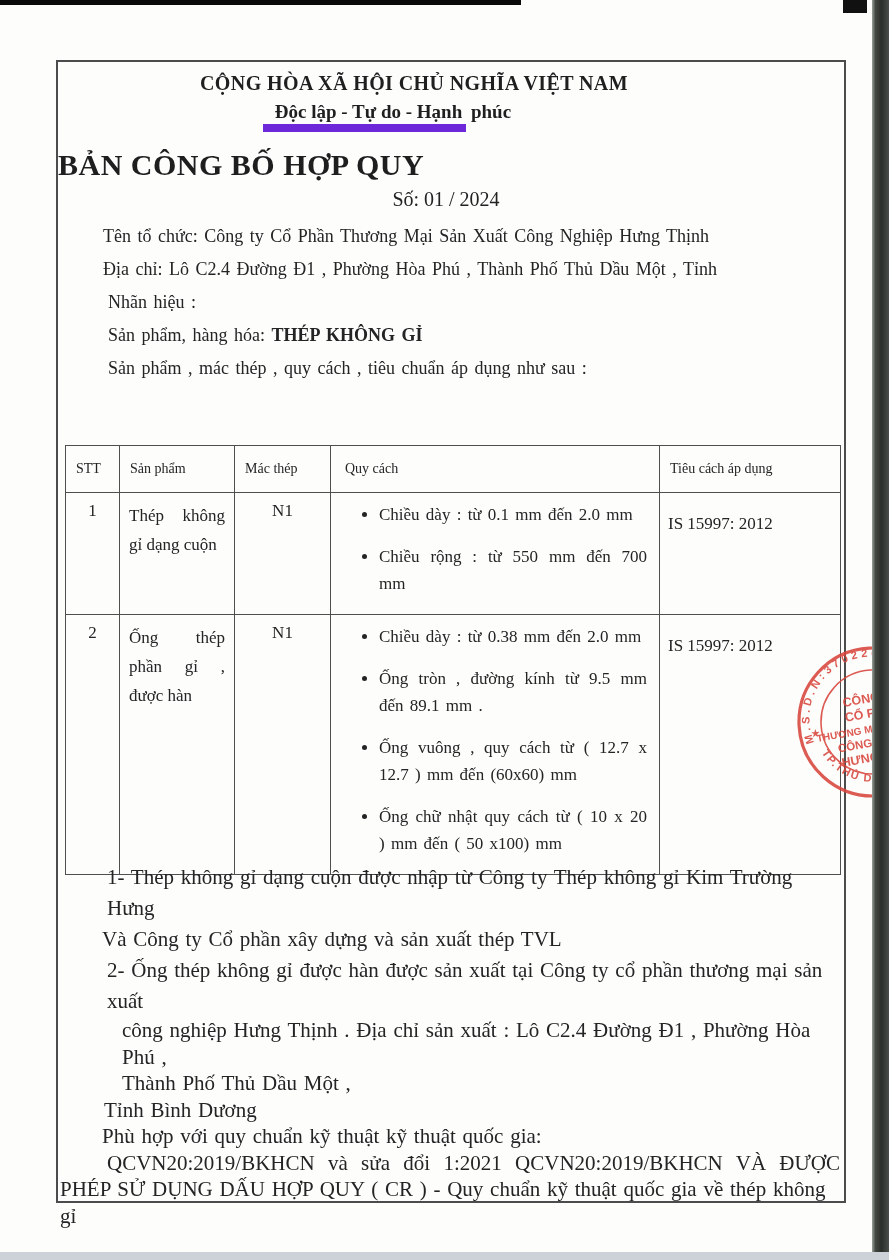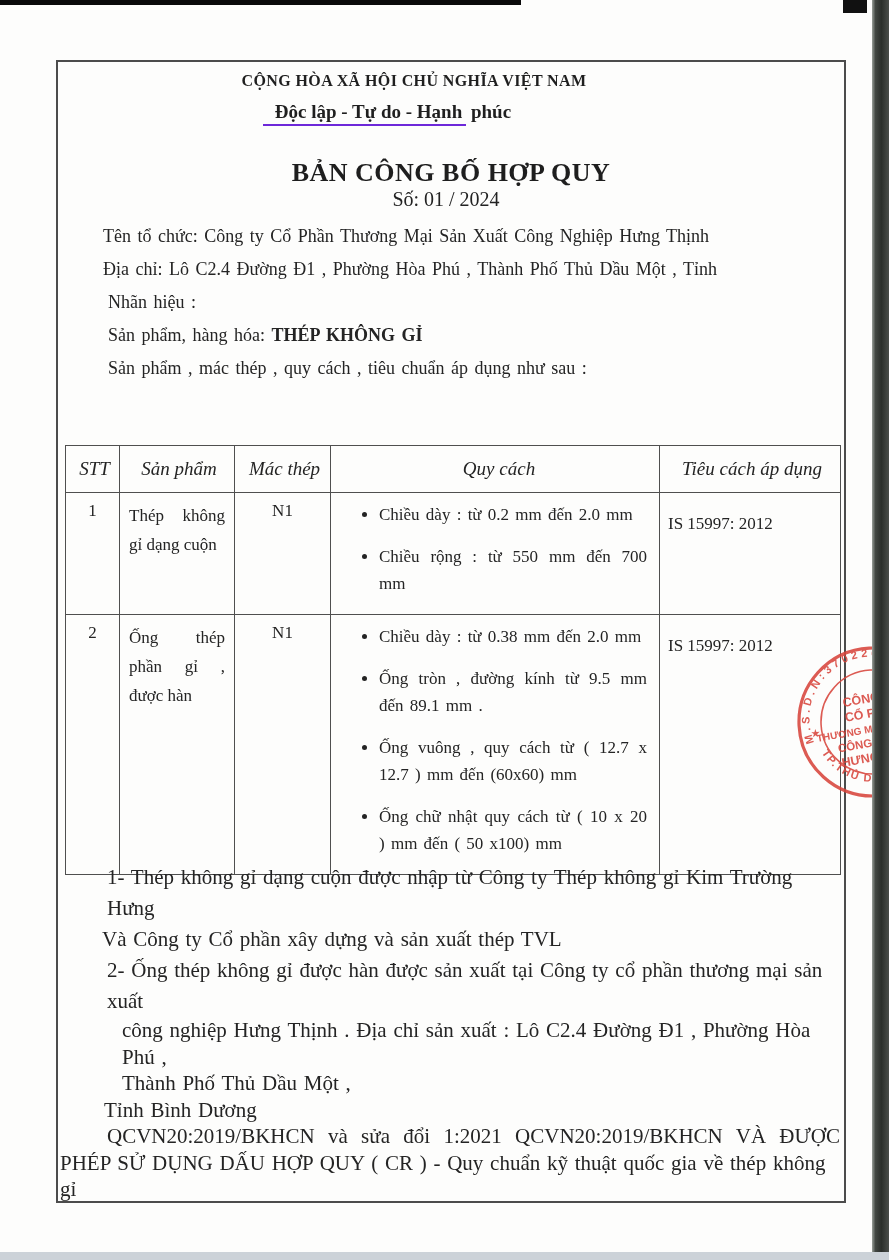--- a/index.html
+++ b/index.html
@@ -19,41 +19,41 @@
   .bottom-bar{position:absolute;left:0;top:1252px;width:889px;height:8px;background:#ccd2d8;z-index:31;}
 
   
   .frame{
     position:absolute;left:56px;top:60px;width:790px;height:1143px;
     border:2px solid #4c4c4c;box-sizing:border-box;
   }
 
   
   .hdr-national{position:absolute;top:10px;left:-37px;width:100%;text-align:center;
-    font-size:16px;font-weight:bold;letter-spacing:.4px;color:#1f1f1f;}
+    font-size:20px;font-weight:bold;letter-spacing:.4px;color:#1f1f1f;}
   .hdr-motto{position:absolute;top:39px;left:-64px;width:100%;text-align:center;
     font-size:19px;font-weight:bold;color:#1f1f1f;}
-  .motto-underlined{border-bottom:2px solid #6d28d9;padding:0 4px 2px 12px;}
-  .doc-title{position:absolute;top:96px;left:0;width:100%;text-align:center;
-    font-size:26px;font-weight:bold;letter-spacing:.5px;color:#1e1e1e;}
+  .motto-underlined{border-bottom:8px solid #6d28d9;padding:0 4px 2px 12px;}
+  .doc-title{position:absolute;top:86px;left:0;width:100%;text-align:left;
+    font-size:30px;font-weight:bold;letter-spacing:.5px;color:#1e1e1e;}
   .doc-number{position:absolute;top:126px;left:-5px;width:100%;text-align:center;font-size:20px;}
 
   
   .info{position:absolute;top:158px;left:45px;width:722px;font-size:18px;line-height:33px;color:#242424;word-spacing:2px;}
   .info .indent2{padding-left:5px;}
   .bold{font-weight:bold;}
 
   
   table.spec{
     position:absolute;top:383px;left:7px;width:775px;
     border-collapse:collapse;table-layout:fixed;
     font-size:17px;color:#242424;
   }
   table.spec th,table.spec td{border:1px solid #4f4f4f;vertical-align:top;font-weight:normal;}
-  table.spec th{height:42px;vertical-align:middle;text-align:center;padding:2px 6px 2px 10px;font-size:19px;font-style:italic;}
+  table.spec th{height:42px;vertical-align:middle;text-align:left;padding:2px 6px 2px 10px;font-size:14px;}
   th.c-stt,td.c-stt{text-align:center;padding:8px 2px;}
   td.c-sp{padding:8px 9px;text-align:justify;line-height:29px;}
   td.c-mt{text-align:center;padding:8px 2px;}
   td.c-qc{padding:2px 8px 2px 0;}
   td.c-tc{padding:21px 6px 6px 8px;}
   tr.row1{height:95px;}
   tr.row2{height:240px;}
   ul.bullets{margin:6px 0 0 0;padding:0 4px 0 48px;list-style:disc outside;}
   ul.bullets li{margin:0 0 15px 0;line-height:27px;text-align:justify;word-spacing:2px;}
 
@@ -113,21 +113,21 @@
         <th>Mác thép</th>
         <th style="padding-left:14px">Quy cách</th>
         <th>Tiêu cách áp dụng</th>
       </tr>
       <tr class="row1">
         <td class="c-stt">1</td>
         <td class="c-sp">Thép không gỉ dạng cuộn</td>
         <td class="c-mt">N1</td>
         <td class="c-qc">
           <ul class="bullets">
-            <li>Chiều dày : từ 0.2 mm đến 2.0 mm</li>
+            <li>Chiều dày : từ 0.1 mm đến 2.0 mm</li>
             <li>Chiều rộng : từ 550 mm đến 700 mm</li>
           </ul>
         </td>
         <td class="c-tc">IS 15997: 2012</td>
       </tr>
       <tr class="row2">
         <td class="c-stt">2</td>
         <td class="c-sp">Ống thép phần gỉ , được hàn</td>
         <td class="c-mt">N1</td>
         <td class="c-qc">
@@ -143,20 +143,21 @@
     </tbody>
       </table>
 
     <div class="notes">
       <div class="pl5">1-  Thép không gỉ dạng cuộn được nhập từ Công ty Thép không gỉ Kim Trường Hưng</div>
       <div>Và Công ty Cổ phần xây dựng và sản xuất thép TVL</div>
       <div class="pl5">2-  Ống thép không gỉ được hàn được sản xuất tại Công ty cổ phần thương mại sản xuất</div>
       <div class="pl20 lh27">công nghiệp Hưng Thịnh . Địa chỉ sản xuất : Lô C2.4 Đường Đ1 , Phường Hòa Phú ,</div>
       <div class="pl20 lh27">Thành Phố Thủ Dầu Một ,</div>
       <div class="pl2 lh27">Tỉnh Bình Dương</div>
+      <div class="lh27">Phù hợp với quy chuẩn kỹ thuật kỹ thuật quốc gia:</div>
       <div class="qcvn-just lh27">QCVN20:2019/BKHCN và sửa đổi 1:2021 QCVN20:2019/BKHCN VÀ ĐƯỢC</div>
       <div class="qcvn-wide lh27">PHÉP SỬ DỤNG DẤU HỢP QUY ( CR ) -  Quy chuẩn kỹ thuật quốc gia về thép không gỉ</div>
     </div>
 
   </div>
 
   <svg class="stamp" viewBox="0 0 160 160" width="160" height="160">
     <defs>
       <path id="arcTop" d="M 21.7,101.2 A 62,62 0 1 1 138,58.8" fill="none"></path>
       <path id="arcBottom" d="M 26.1,106.3 A 60,60 0 0 0 133.9,106.3" fill="none"></path>

